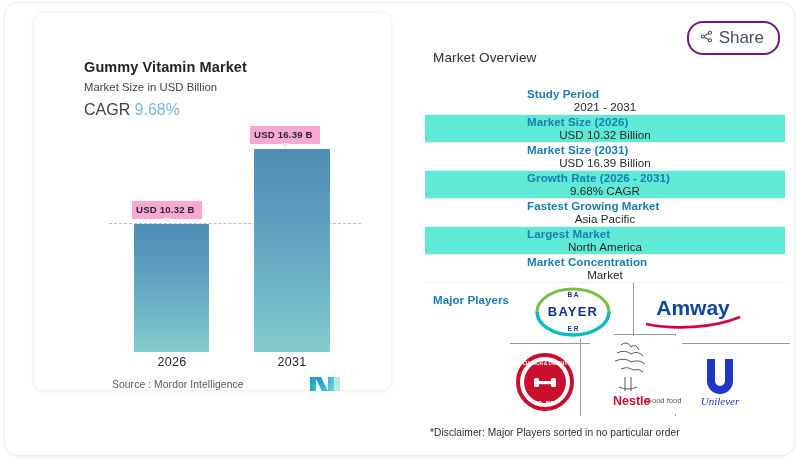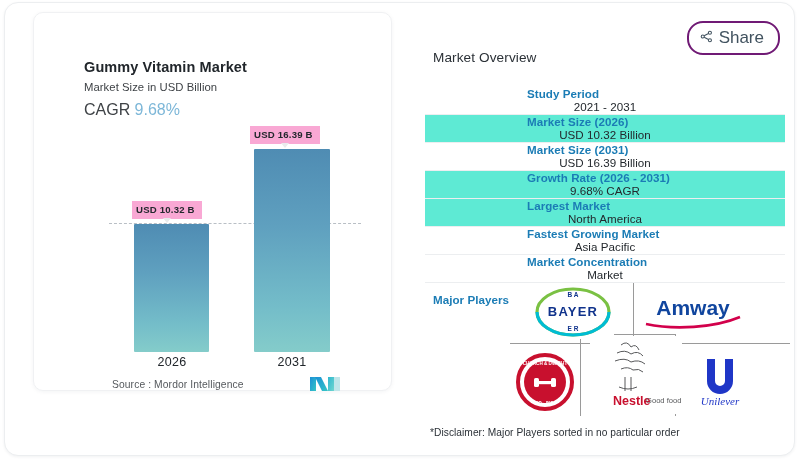--- a/index.html
+++ b/index.html
@@ -194,27 +194,27 @@
         <div class="tval">USD 10.32 Billion</div>
       </div>
       <div class="trow">
         <div class="tkey">Market Size (2031)</div>
         <div class="tval">USD 16.39 Billion</div>
       </div>
       <div class="trow alt">
         <div class="tkey">Growth Rate (2026 - 2031)</div>
         <div class="tval">9.68% CAGR</div>
       </div>
+      <div class="trow">
+        <div class="tkey">Fastest Growing Market</div>
+        <div class="tval">Asia Pacific</div>
+      </div>
       <div class="trow alt">
         <div class="tkey">Largest Market</div>
         <div class="tval">North America</div>
-      </div>
-      <div class="trow">
-        <div class="tkey">Fastest Growing Market</div>
-        <div class="tval">Asia Pacific</div>
       </div>
       <div class="trow">
         <div class="tkey">Market Concentration</div>
         <div class="tval">Market</div>
       </div>
       <div class="mp-row">
         <div class="mp-key">Major Players</div>
       </div>
     </div>
 

